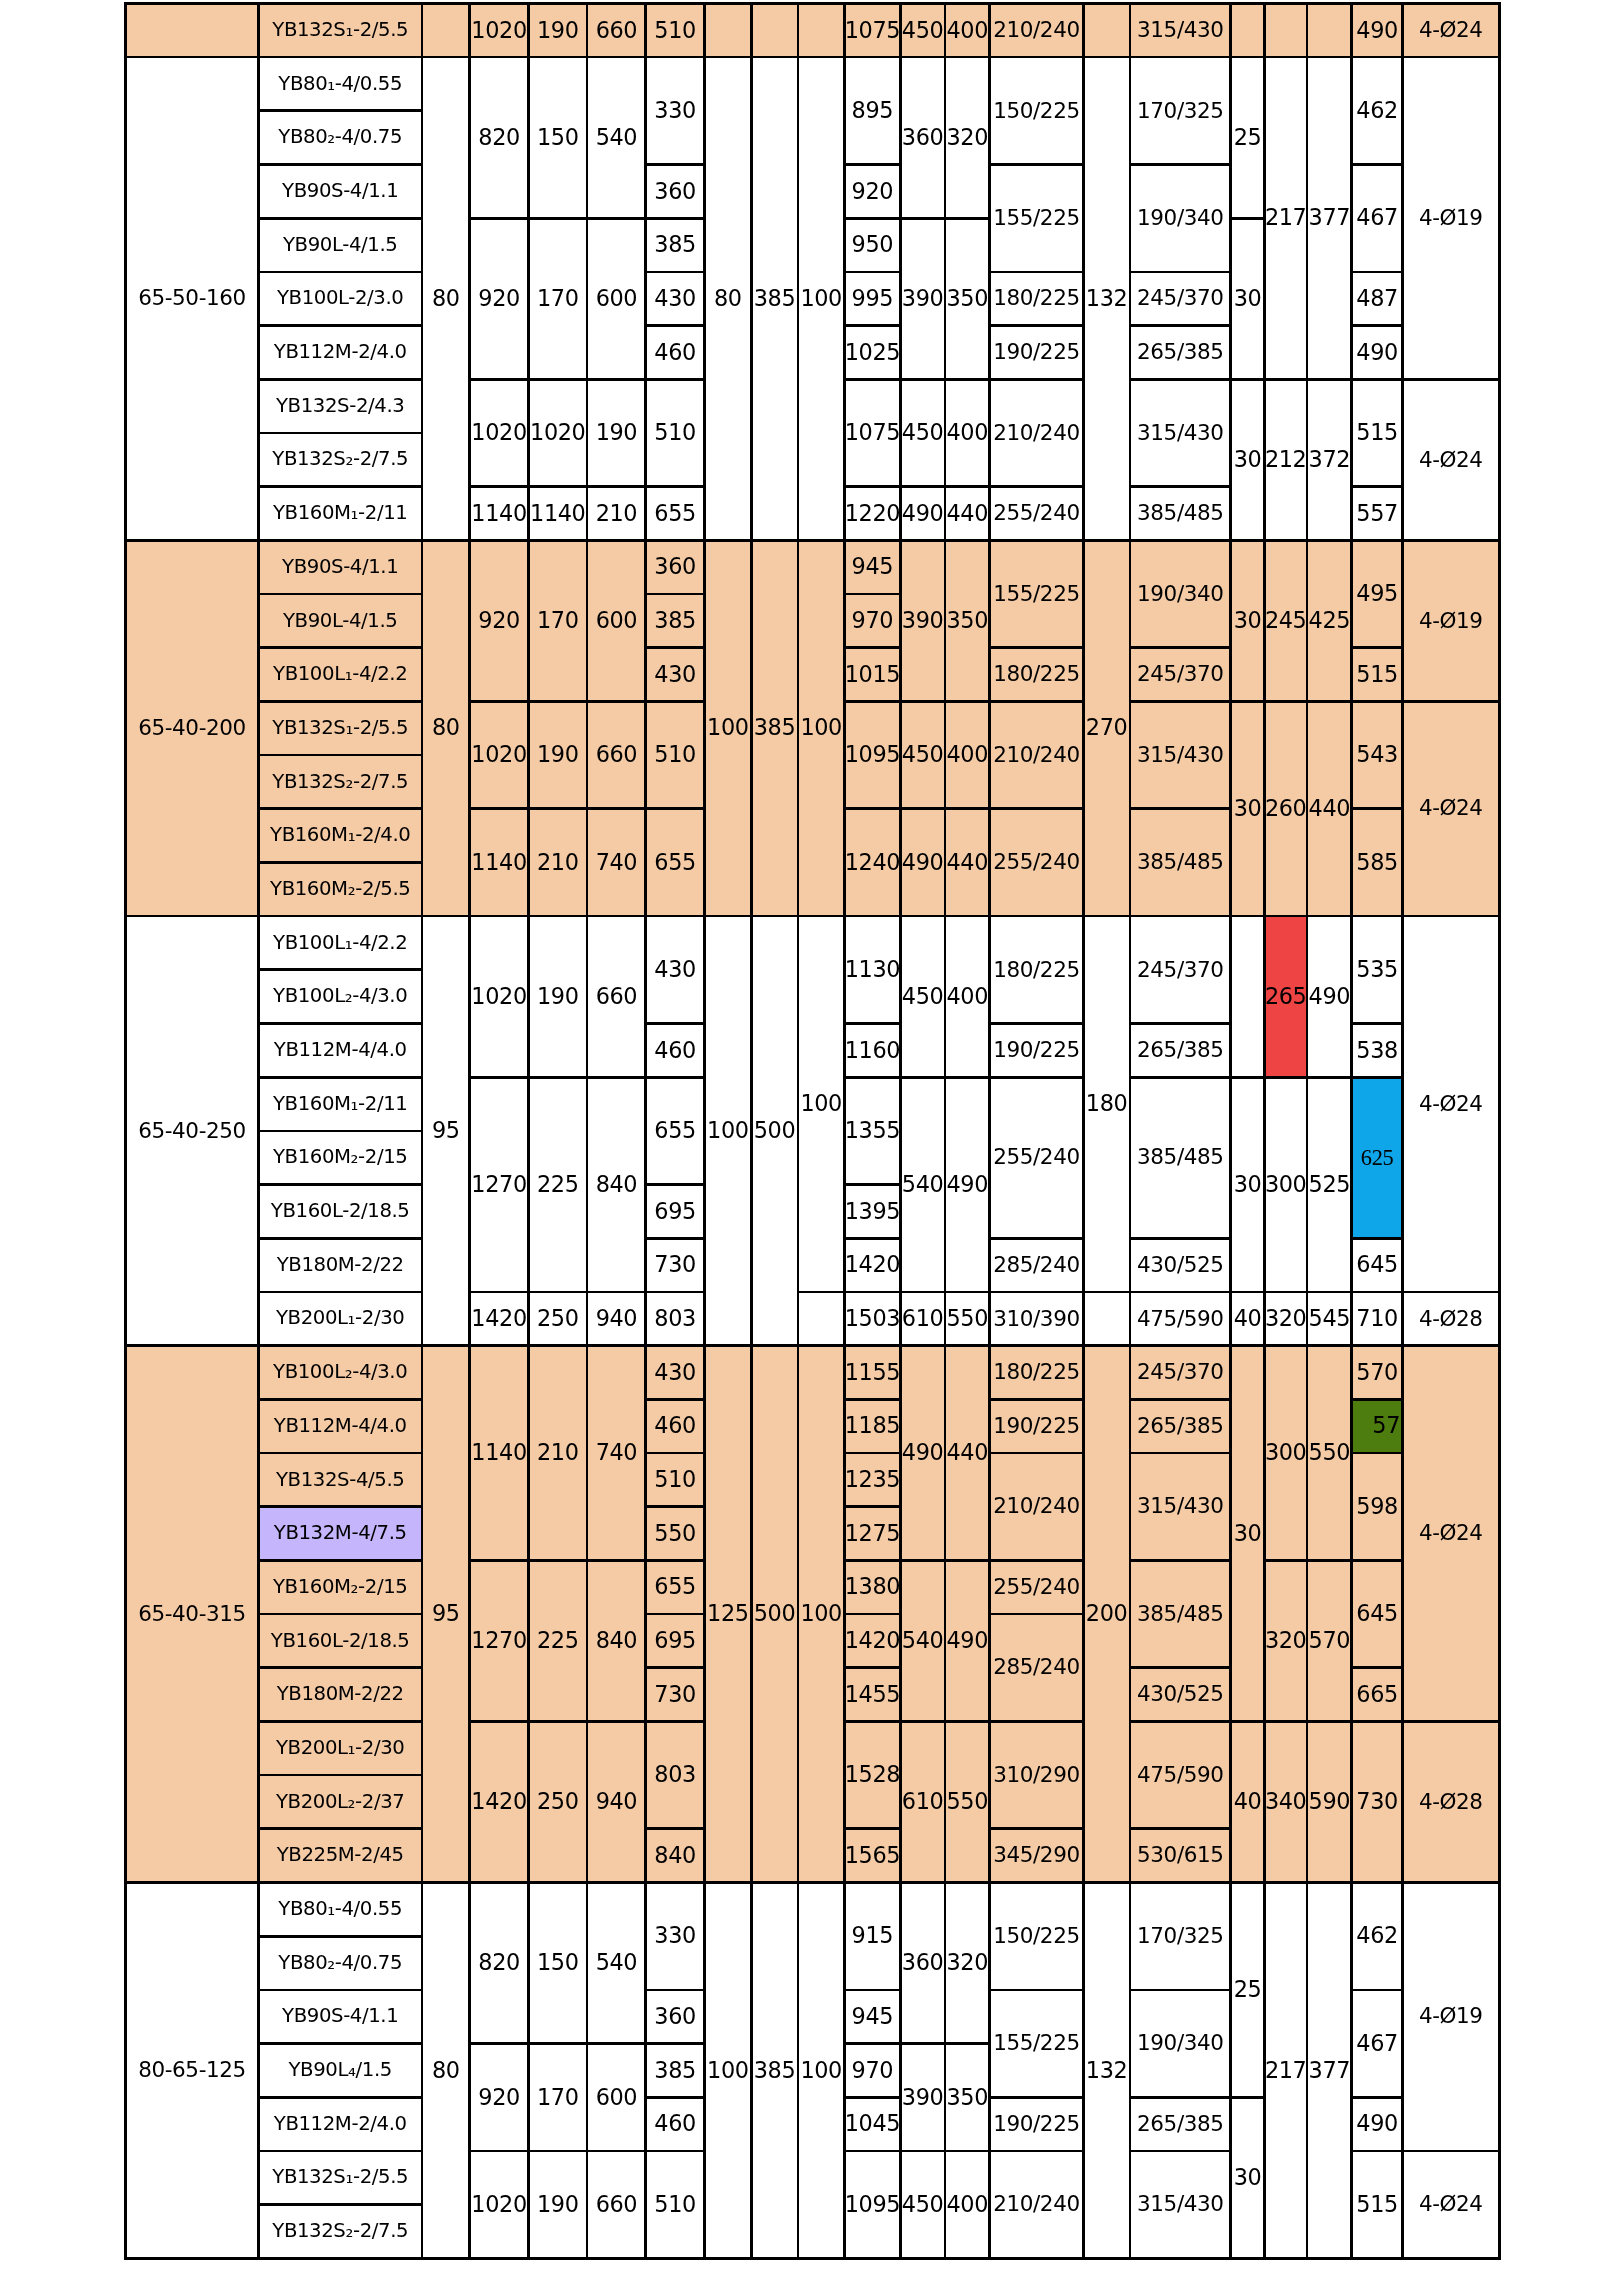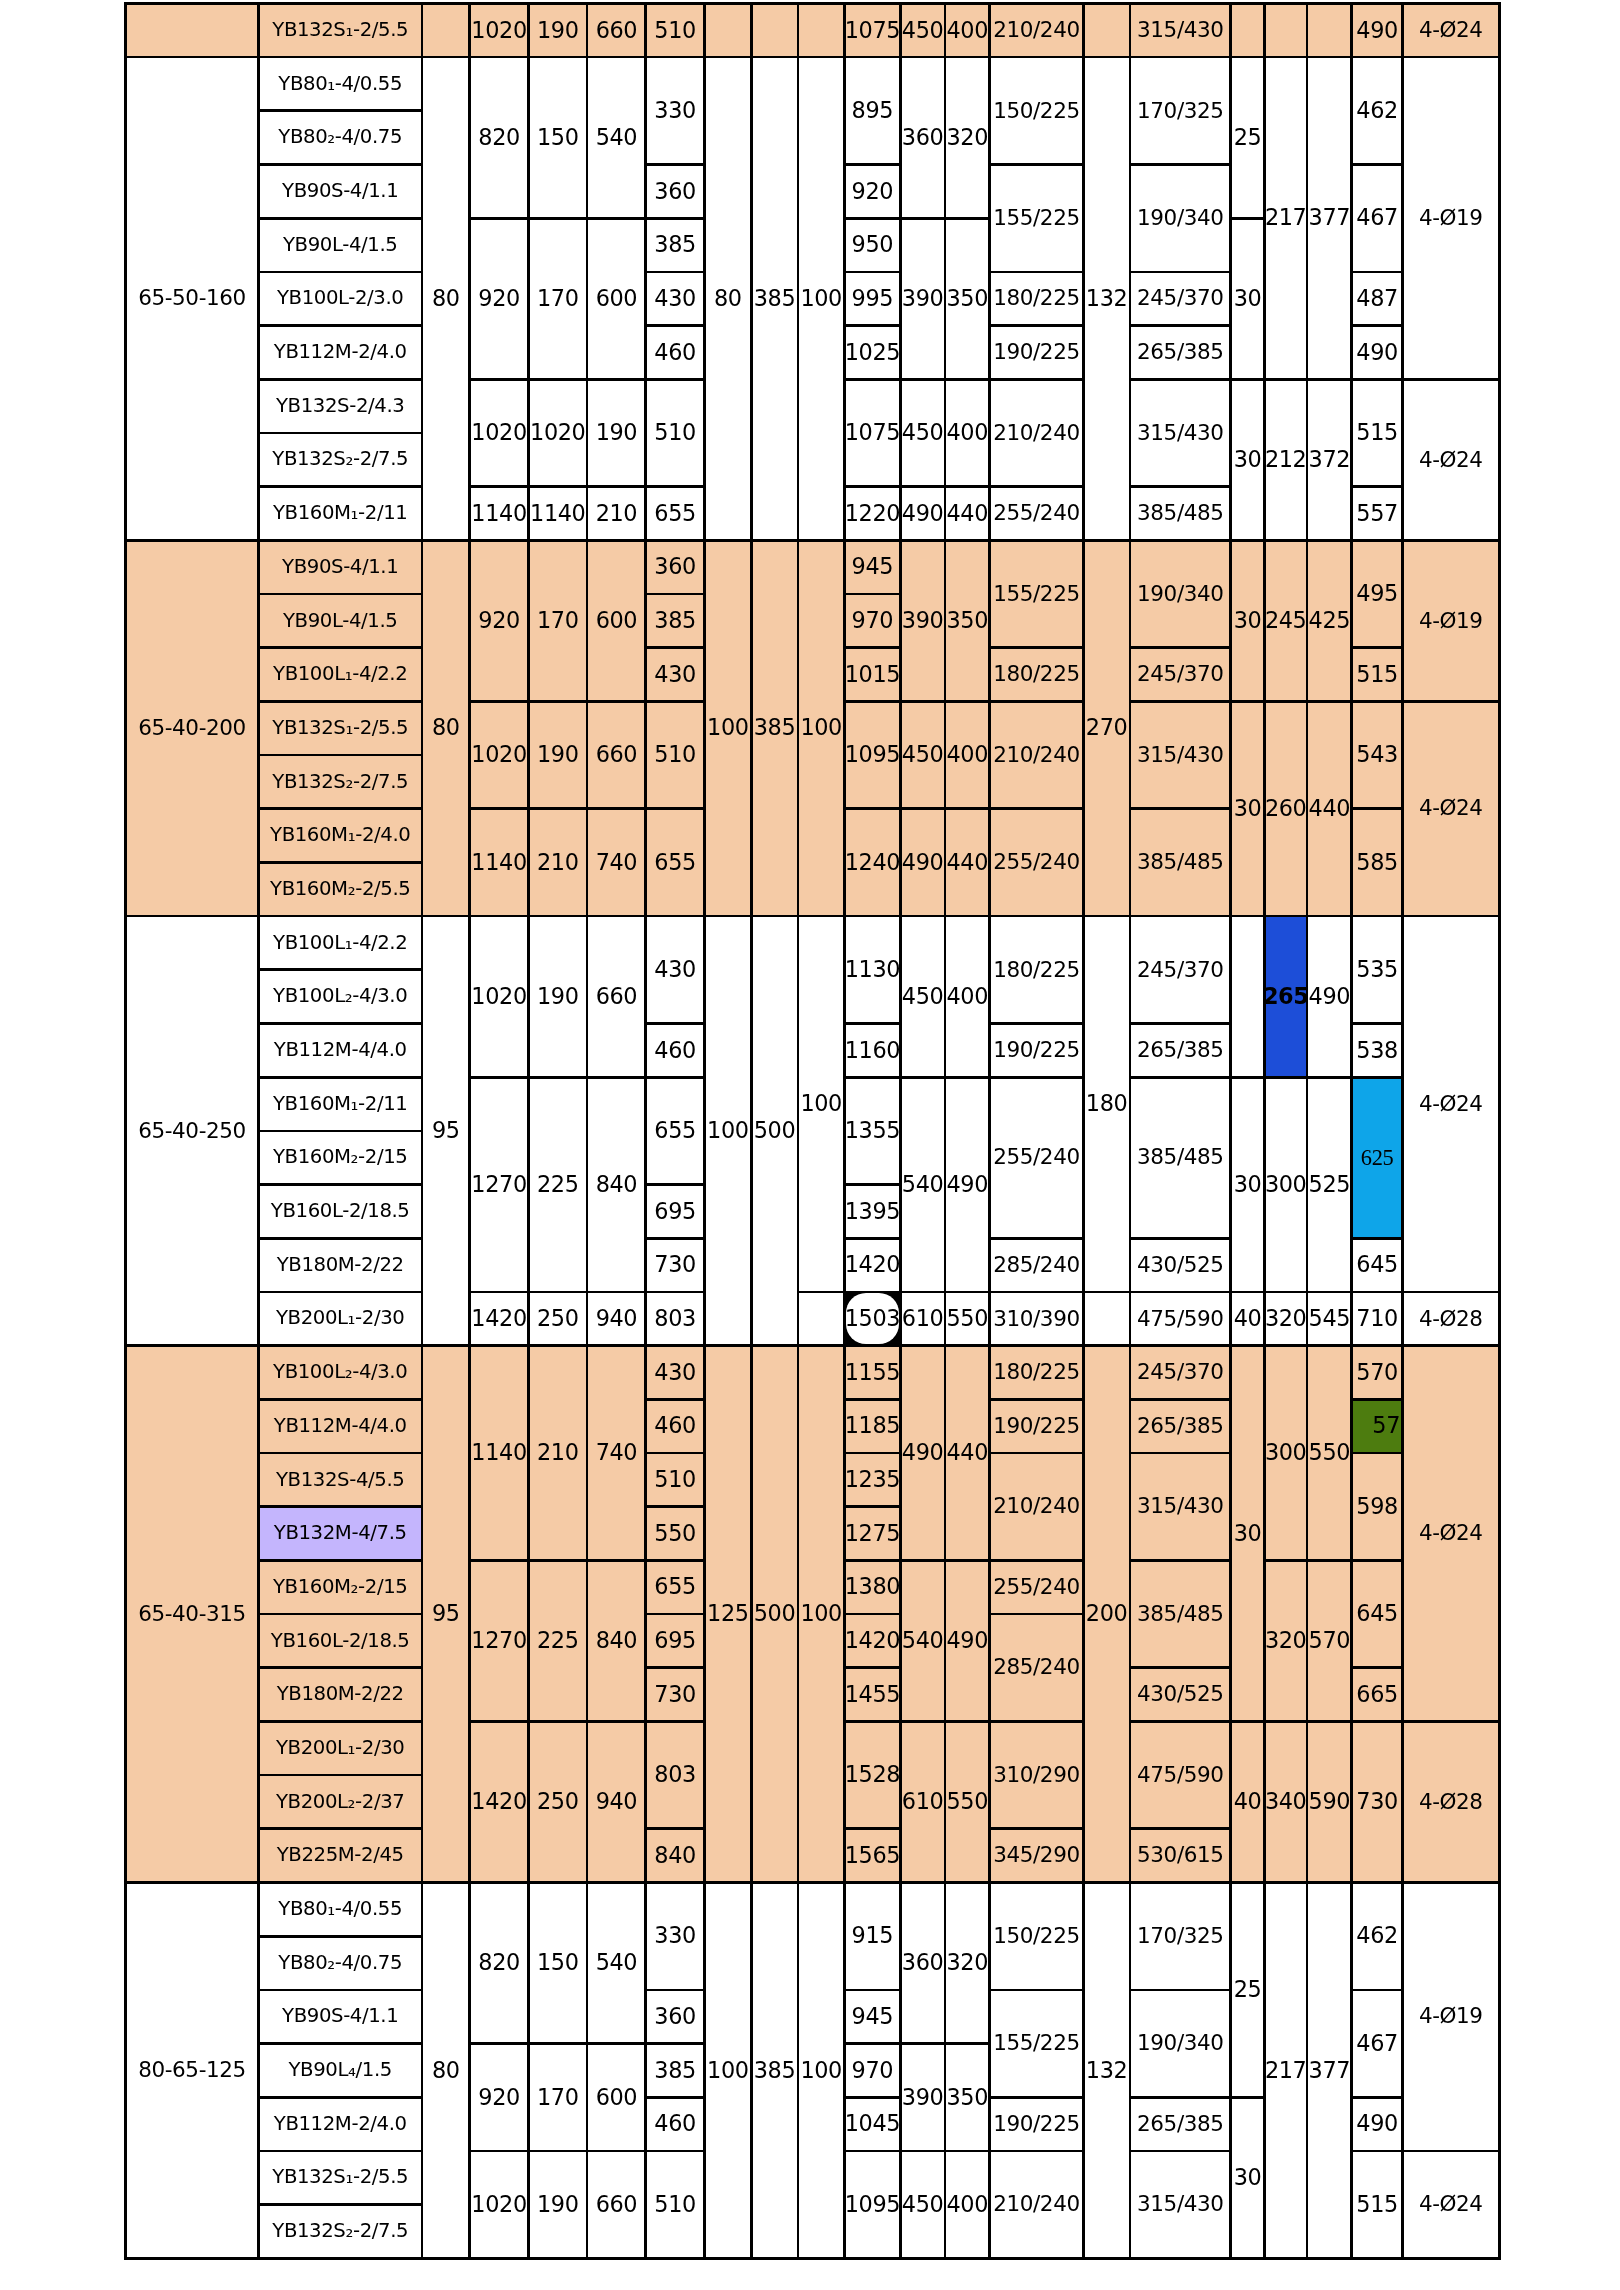--- a/index.html
+++ b/index.html
@@ -201,21 +201,21 @@
       <div class="cell" style="grid-area: 25 / 7; background: rgb(255, 255, 255);">803</div>
       <div class="cell" style="grid-area: 18 / 8 / span 8; background: rgb(255, 255, 255);">100</div>
       <div class="cell" style="grid-area: 18 / 9 / span 8; background: rgb(255, 255, 255);">500</div>
       <div class="cell" style="grid-area: 18 / 10 / span 7; background: rgb(255, 255, 255);">100</div>
       <div class="cell" style="grid-area: 25 / 10; background: rgb(255, 255, 255);"></div>
       <div class="cell" style="grid-area: 18 / 11 / span 2; background: rgb(255, 255, 255);">1130</div>
       <div class="cell" style="grid-area: 20 / 11; background: rgb(255, 255, 255);">1160</div>
       <div class="cell" style="grid-area: 21 / 11 / span 2; background: rgb(255, 255, 255);">1355</div>
       <div class="cell" style="grid-area: 23 / 11; background: rgb(255, 255, 255);">1395</div>
       <div class="cell" style="grid-area: 24 / 11; background: rgb(255, 255, 255);">1420</div>
-      <div class="cell" style="grid-area: 25 / 11; background: rgb(255, 255, 255); border-radius: 20px;">1503</div>
+      <div class="cell" style="grid-area: 25 / 11; background: rgb(255, 255, 255);">1503</div>
       <div class="cell" style="grid-area: 18 / 12 / span 3; background: rgb(255, 255, 255);">450</div>
       <div class="cell" style="grid-area: 21 / 12 / span 4; background: rgb(255, 255, 255);">540</div>
       <div class="cell" style="grid-area: 25 / 12; background: rgb(255, 255, 255);">610</div>
       <div class="cell" style="grid-area: 18 / 13 / span 3; background: rgb(255, 255, 255);">400</div>
       <div class="cell" style="grid-area: 21 / 13 / span 4; background: rgb(255, 255, 255);">490</div>
       <div class="cell" style="grid-area: 25 / 13; background: rgb(255, 255, 255);">550</div>
       <div class="cell pair" style="grid-area: 18 / 14 / span 2; background: rgb(255, 255, 255);">180/225</div>
       <div class="cell pair" style="grid-area: 20 / 14; background: rgb(255, 255, 255);">190/225</div>
       <div class="cell pair" style="grid-area: 21 / 14 / span 3; background: rgb(255, 255, 255);">255/240</div>
       <div class="cell pair" style="grid-area: 24 / 14; background: rgb(255, 255, 255);">285/240</div>
@@ -223,21 +223,21 @@
       <div class="cell" style="grid-area: 18 / 15 / span 7; background: rgb(255, 255, 255);">180</div>
       <div class="cell" style="grid-area: 25 / 15; background: rgb(255, 255, 255);"></div>
       <div class="cell pair" style="grid-area: 18 / 16 / span 2; background: rgb(255, 255, 255);">245/370</div>
       <div class="cell pair" style="grid-area: 20 / 16; background: rgb(255, 255, 255);">265/385</div>
       <div class="cell pair" style="grid-area: 21 / 16 / span 3; background: rgb(255, 255, 255);">385/485</div>
       <div class="cell pair" style="grid-area: 24 / 16; background: rgb(255, 255, 255);">430/525</div>
       <div class="cell pair" style="grid-area: 25 / 16; background: rgb(255, 255, 255);">475/590</div>
       <div class="cell" style="grid-area: 18 / 17 / span 3; background: rgb(255, 255, 255);"></div>
       <div class="cell" style="grid-area: 21 / 17 / span 4; background: rgb(255, 255, 255);">30</div>
       <div class="cell" style="grid-area: 25 / 17; background: rgb(255, 255, 255);">40</div>
-      <div class="cell" style="grid-area: 18 / 18 / span 3; background: #1d4ed8; font-weight: bold;">265</div>
+      <div class="cell" style="grid-area: 18 / 18 / span 3; background: #ef4444;">265</div>
       <div class="cell" style="grid-area: 21 / 18 / span 4; background: rgb(255, 255, 255);">300</div>
       <div class="cell" style="grid-area: 25 / 18; background: rgb(255, 255, 255);">320</div>
       <div class="cell" style="grid-area: 18 / 19 / span 3; background: rgb(255, 255, 255);">490</div>
       <div class="cell" style="grid-area: 21 / 19 / span 4; background: rgb(255, 255, 255);">525</div>
       <div class="cell" style="grid-area: 25 / 19; background: rgb(255, 255, 255);">545</div>
       <div class="cell" style="grid-area: 18 / 20 / span 2; background: rgb(255, 255, 255);">535</div>
       <div class="cell" style="grid-area: 20 / 20; background: rgb(255, 255, 255);">538</div>
       <div class="cell" style="grid-area: 21 / 20 / span 3; background: #0ea5e9; font-family: Liberation Serif, serif;">625</div>
       <div class="cell" style="grid-area: 24 / 20; background: rgb(255, 255, 255);">645</div>
       <div class="cell" style="grid-area: 25 / 20; background: rgb(255, 255, 255);">710</div>

